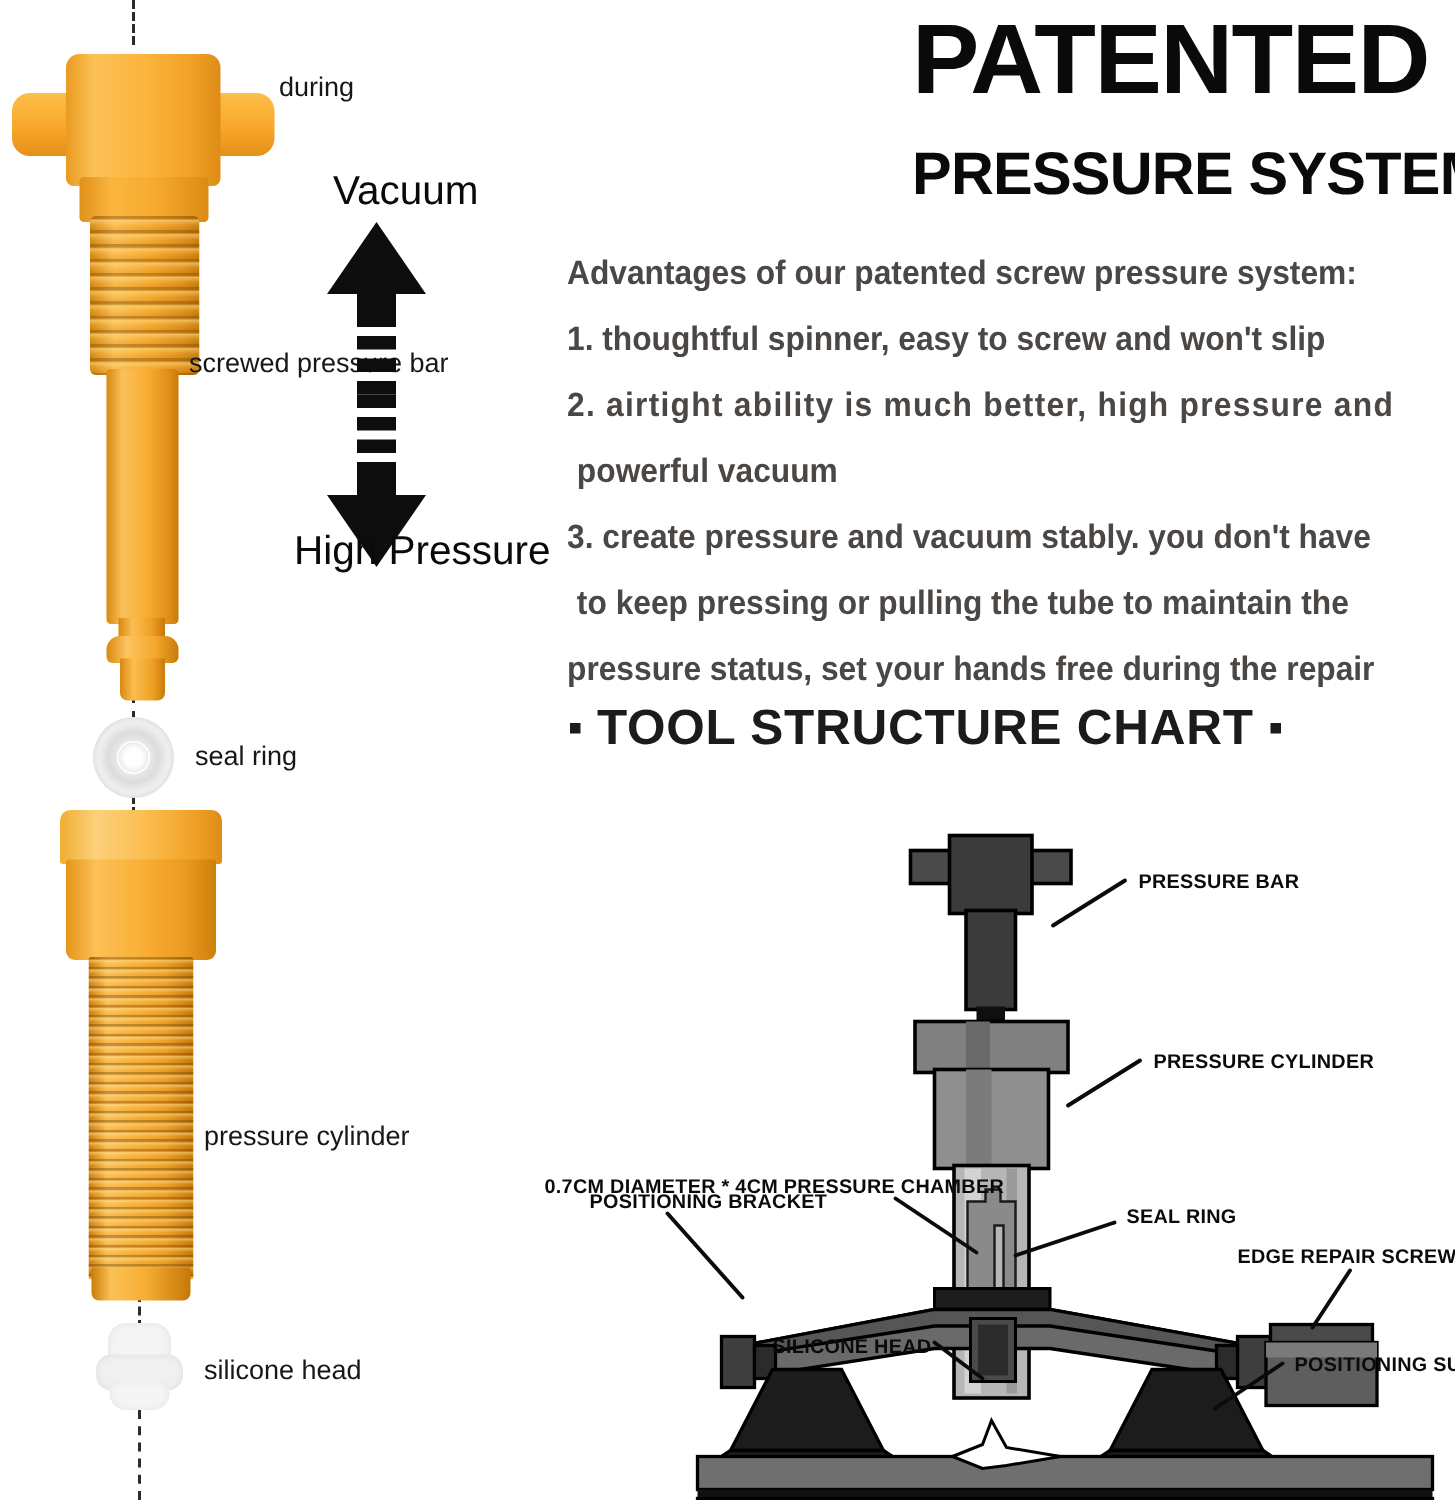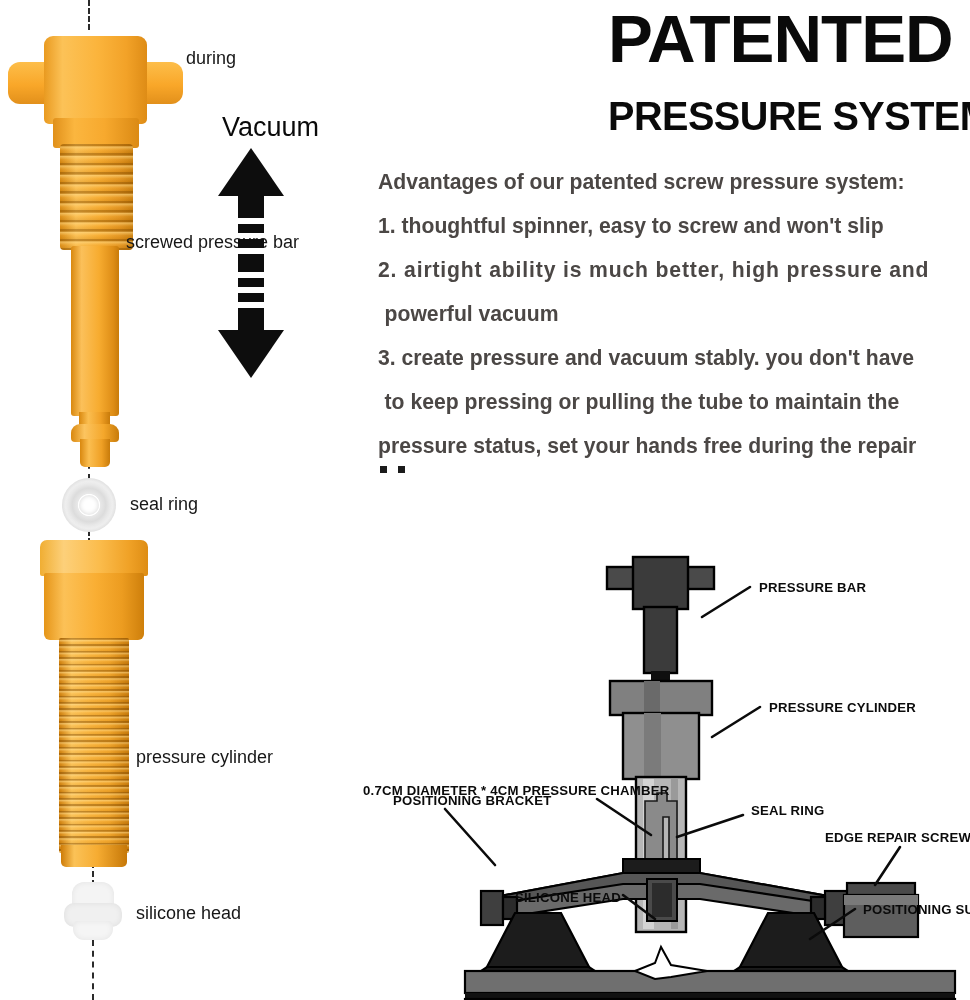--- a/index.html
+++ b/index.html
@@ -225,20 +225,21 @@
     <p>1. thoughtful spinner, easy to screw and won't slip</p>
     <p class="sp">2. airtight  ability  is  much  better,  high  pressure and</p>
     <p class="ind">powerful vacuum</p>
     <p>3. create pressure and vacuum stably. you don't have</p>
     <p class="ind">to keep pressing  or  pulling  the tube to maintain the</p>
     <p>pressure status, set your hands free during the repair</p>
   </div>
 
   <div class="abs tsc">
     <span class="sq"></span>
+    <span class="txt">TOOL STRUCTURE CHART</span>
     <span class="sq"></span>
   </div>
 
   <div class="abs dashline" style="left:88px; top:0px;  height:30px;"></div>
   <div class="abs dashline" style="left:88px; top:440px; height:40px;"></div>
   <div class="abs dashline" style="left:88px; top:530px; height:22px;"></div>
   <div class="abs dashline" style="left:92px; top:862px; height:24px;"></div>
   <div class="abs dashline" style="left:92px; top:940px; height:60px;"></div>
 
   <div class="abs screwTop">
@@ -285,20 +286,21 @@
   </div>
 
   <div class="abs arrowcol" style="top:263px;">
     <div class="arw-dash" style="margin-top:0"></div>
     <div class="arw-dash"></div>
     <div class="arw-dash"></div>
     <div class="arw-stem" style="margin-top:6px"></div>
     <div class="arw-head-dn"></div>
   </div>
 
+  <div class="abs bigarrowlabel" style="left:196px; top:352px;">High Pressure</div>
 
   <div class="abs diagram">
     <svg width="615" height="472" viewBox="0 0 615 472" xmlns="http://www.w3.org/2000/svg">
 
       <g stroke="#000" stroke-width="2.4">
         <rect x="252" y="20" width="30" height="22" fill="#4a4a4a"></rect>
         <rect x="329" y="20" width="30" height="22" fill="#4a4a4a"></rect>
         <rect x="278" y="10" width="55" height="52" fill="#3b3b3b"></rect>
       </g>
 

